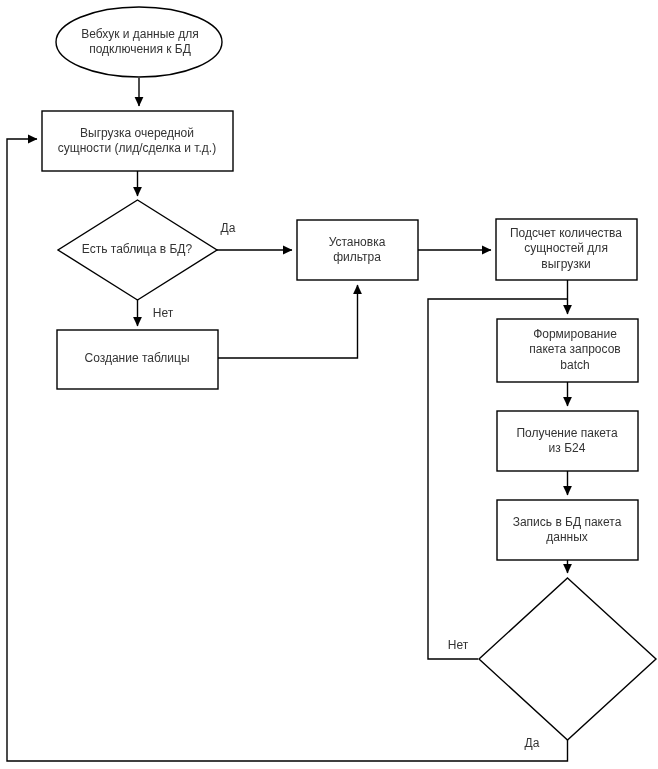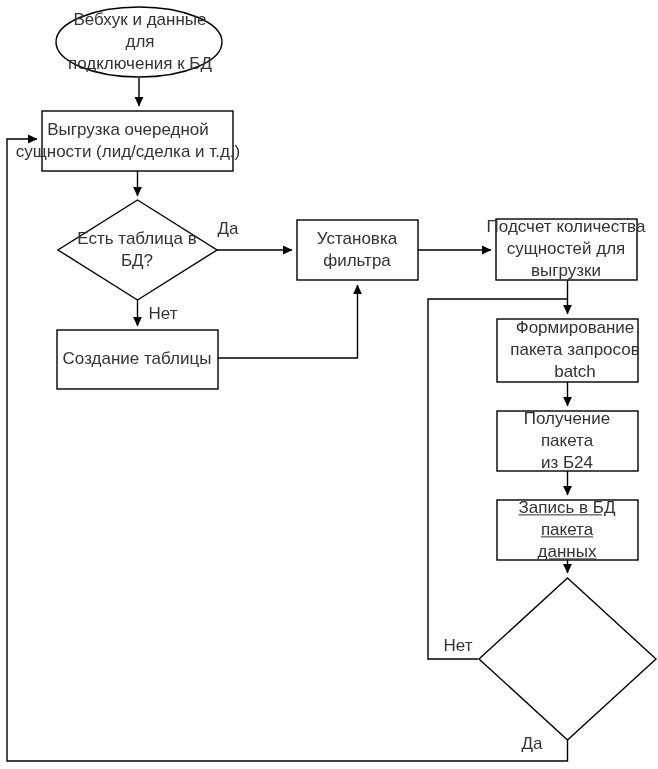--- a/index.html
+++ b/index.html
@@ -18,21 +18,21 @@
   .canvas svg {
     position: absolute;
     left: 0;
     top: 0;
   }
   .node-label, .edge-label {
     position: absolute;
     transform: translate(-50%, -50%);
     text-align: center;
     white-space: pre-line;
-    font-size: 17px;
+    font-size: 12px;
     line-height: 1.28;
     color: #333333;
     pointer-events: none;
   }
   .edge-label {
     white-space: nowrap;
   }
   .shape {
     fill: #ffffff;
     stroke: #000000;
@@ -76,35 +76,35 @@
     <rect class="shape" x="57" y="330" width="161" height="59"></rect>
     <rect class="shape" x="496" y="219" width="141" height="61"></rect>
     <rect class="shape" x="497" y="319" width="141" height="63"></rect>
     <rect class="shape" x="497" y="411" width="141" height="60"></rect>
     <rect class="shape" x="497" y="500" width="141" height="60"></rect>
     <polygon class="shape" points="567.5,578 656,659 567.5,740 479,659"></polygon>
   </svg>
 
   <div class="node-label" style="left:140px; top:42px; width:150px;">Вебхук и данные для
 подключения к БД</div>
-  <div class="node-label" style="left:128px; top:141px; width:228px;">Выгрузка очередной
+  <div class="node-label" style="left:137px; top:141px; width:228px;">Выгрузка очередной
 сущности (лид/сделка и т.д.)</div>
   <div class="node-label" style="left:137px; top:250px; width:150px;">Есть таблица в БД?</div>
   <div class="node-label" style="left:357px; top:250px; width:118px;">Установка
 фильтра</div>
   <div class="node-label" style="left:137px; top:359px; width:158px;">Создание таблицы</div>
   <div class="node-label" style="left:566px; top:249px; width:162px;">Подсчет количества
 сущностей для
 выгрузки</div>
   <div class="node-label" style="left:567px; top:350px; width:138px;padding-left:16px;">Формирование
 пакета запросов
 batch</div>
   <div class="node-label" style="left:567px; top:441px; width:138px;">Получение пакета
 из Б24</div>
-  <div class="node-label" style="left:567px; top:530px; width:138px;text-decoration:underline;">Запись в БД пакета
+  <div class="node-label" style="left:567px; top:530px; width:138px;">Запись в БД пакета
 данных</div>
 
   <div class="edge-label" style="left:228px; top:229px;">Да</div>
   <div class="edge-label" style="left:163px; top:314px;">Нет</div>
   <div class="edge-label" style="left:458px; top:646px;">Нет</div>
   <div class="edge-label" style="left:532px; top:744px;">Да</div>
 
 </div>
 
 </body></html>

